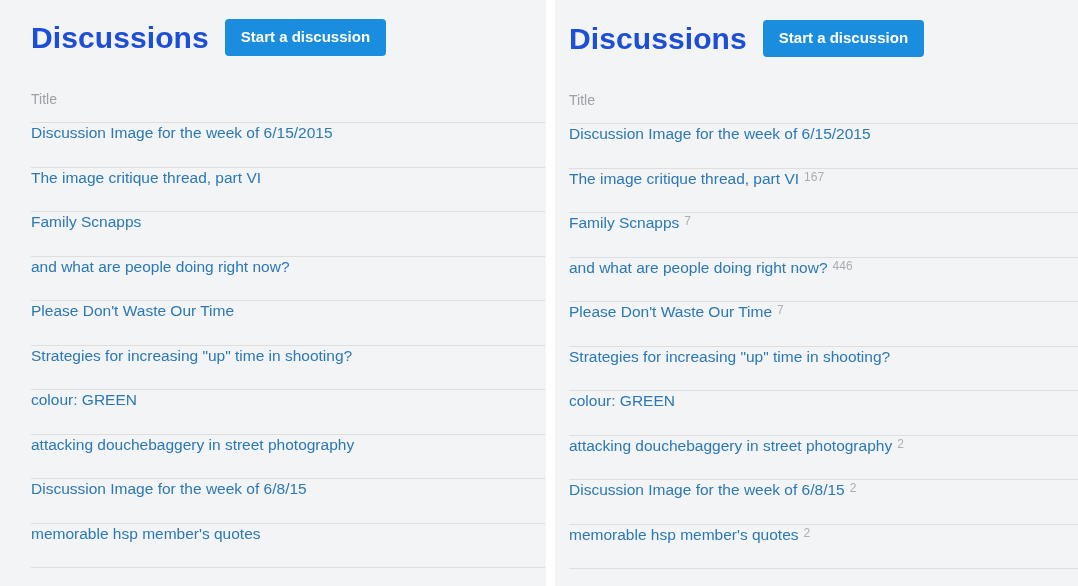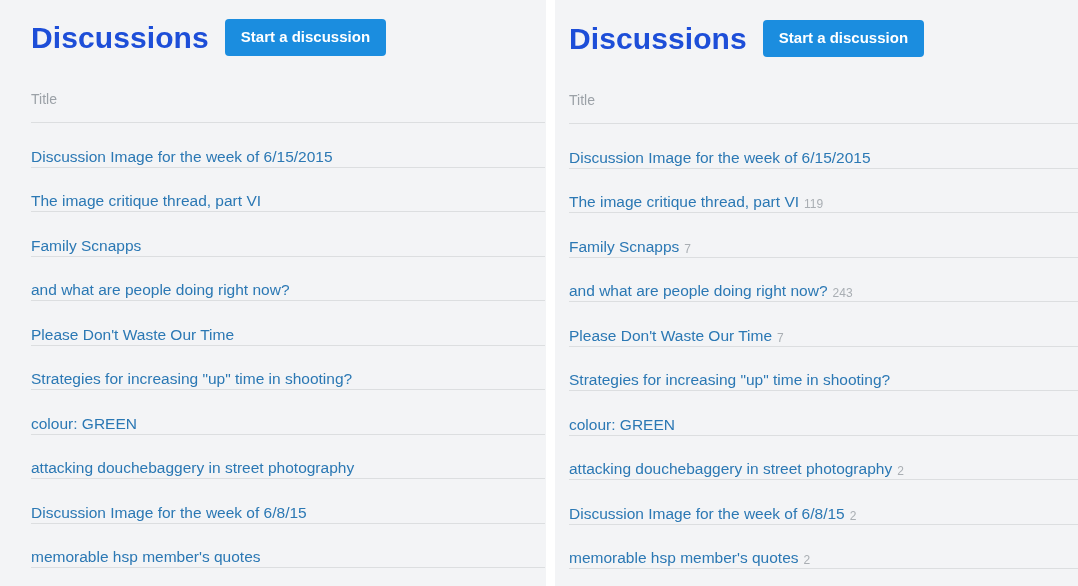--- a/index.html
+++ b/index.html
@@ -85,21 +85,21 @@
     padding-bottom: 14px;
     white-space: nowrap;
   }
 
   .rows { border-top: 1px solid #dcdee0; }
 
   .row {
     border-bottom: 1px solid #dcdee0;
     height: 44.5px;
     display: flex;
-    align-items: flex-end;
+    align-items: flex-start;
     box-sizing: border-box;
   }
 
   .row-link {
     font-size: 15.5px;
     color: #2b78b4;
     text-decoration: none;
     line-height: 20px;
     white-space: nowrap;
     cursor: pointer;
@@ -185,29 +185,29 @@
     <div class="table-wrap">
       <div class="col-head">Title</div>
       <div class="rows">
 
         <div class="row">
           <a class="row-link">Discussion Image for the week of 6/15/2015</a>
 
         </div>
         <div class="row">
           <a class="row-link">The image critique thread, part VI</a>
-          <span class="row-count">119</span>
+          <span class="row-count">167</span>
         </div>
         <div class="row">
           <a class="row-link">Family Scnapps</a>
           <span class="row-count">7</span>
         </div>
         <div class="row">
           <a class="row-link">and what are people doing right now?</a>
-          <span class="row-count">243</span>
+          <span class="row-count">446</span>
         </div>
         <div class="row">
           <a class="row-link">Please Don't Waste Our Time</a>
           <span class="row-count">7</span>
         </div>
         <div class="row">
           <a class="row-link">Strategies for increasing "up" time in shooting?</a>
 
         </div>
         <div class="row">

